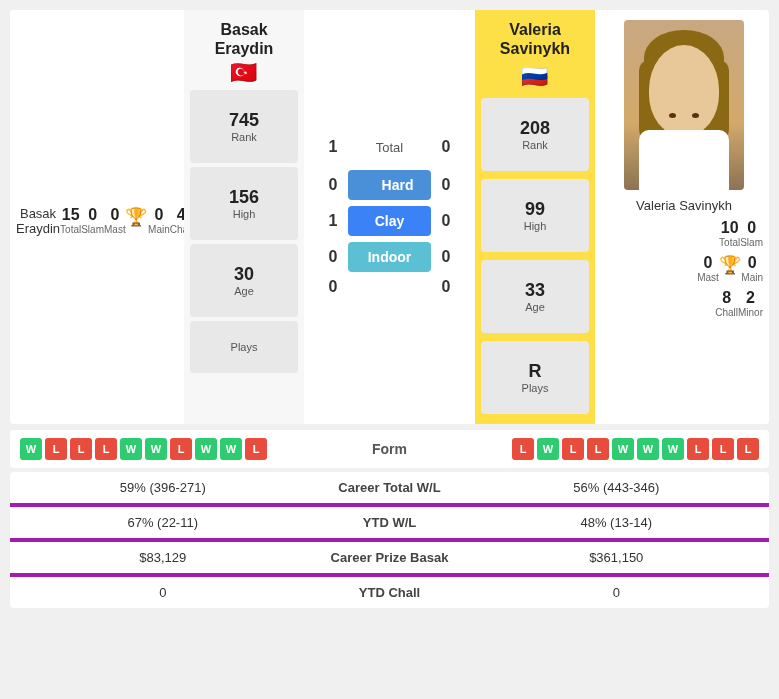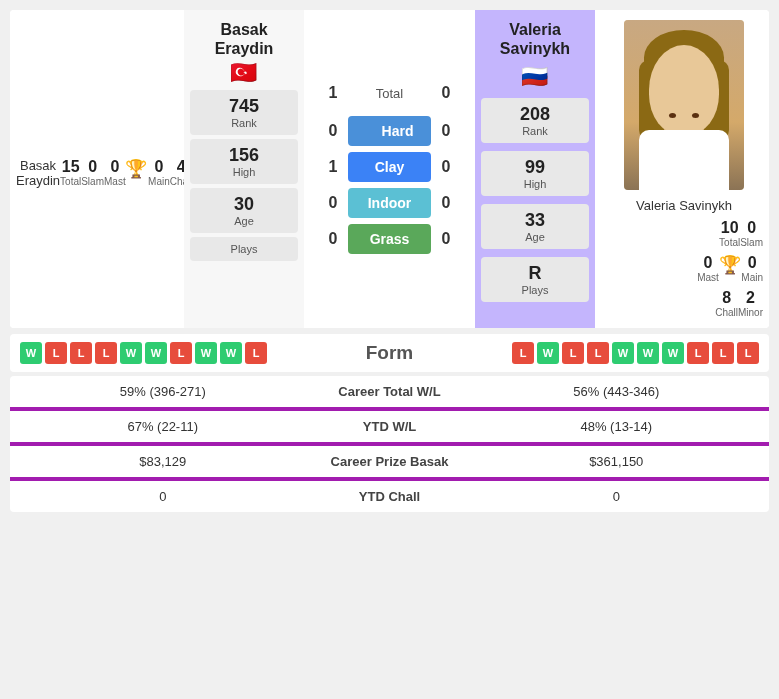--- a/index.html
+++ b/index.html
@@ -102,21 +102,21 @@
     }
     .flag-icon {
       font-size: 22px;
       margin-top: 2px;
     }
     .middle-stat-box {
       background: #e8e8e8;
       border-radius: 4px;
       width: 100%;
       text-align: center;
-      padding: 6px 4px;
+      padding: 20px 4px;
       margin-top: 4px;
     }
     .middle-stat-value {
       font-size: 18px;
       font-weight: bold;
       color: #222;
     }
     .middle-stat-label {
       font-size: 11px;
       color: #555;
@@ -171,21 +171,21 @@
       color: #555;
       text-align: center;
       flex: 1;
     }
     
     .right-middle {
       width: 120px;
       display: flex;
       flex-direction: column;
       align-items: center;
-      background: #c4b5fd;
+      background: #fde047;
       padding: 10px 6px;
       gap: 4px;
     }
     
     .player-right {
       width: 170px;
       display: flex;
       flex-direction: column;
       align-items: center;
       padding: 10px 6px;
@@ -214,21 +214,21 @@
       display: flex;
       align-items: center;
       justify-content: center;
       font-size: 11px;
       font-weight: bold;
       color: #fff;
     }
     .badge-w { background: #2ecc71; }
     .badge-l { background: #e74c3c; }
     .form-label {
-      font-size: 19px;
+      font-size: 14px;
       color: #555;
       font-weight: bold;
       min-width: 60px;
       text-align: center;
     }
     
     .stats-table {
       background: #fff;
       border-radius: 4px;
       margin-top: 4px;
@@ -442,21 +442,20 @@
         <div class="surface-btn surface-clay">Clay</div>
         <span class="center-score">0</span>
       </div>
       <div class="center-row">
         <span class="center-score">0</span>
         <div class="surface-btn surface-indoor">Indoor</div>
         <span class="center-score">0</span>
       </div>
       <div class="center-row">
         <span class="center-score">0</span>
-        <div class="surface-btn surface-grass">Grass</div>
         <span class="center-score">0</span>
       </div>
     </div>
 
     <div class="right-middle middle-section">
       <div class="player-heading">
         <span>Valeria</span><br>
         <span>Savinykh</span>
       </div>
       <div class="flag-icon">🇷🇺</div>

